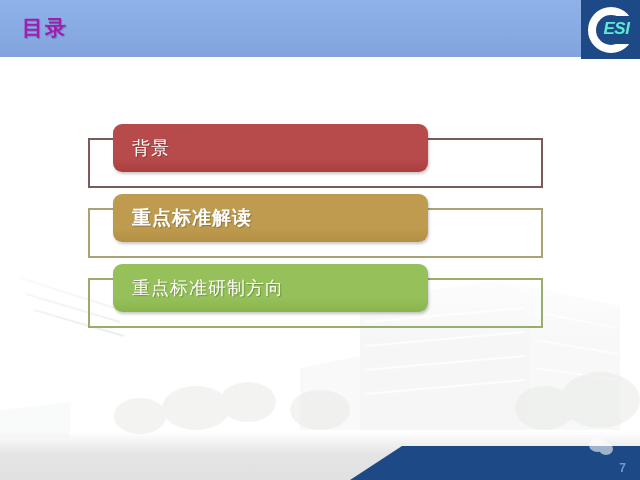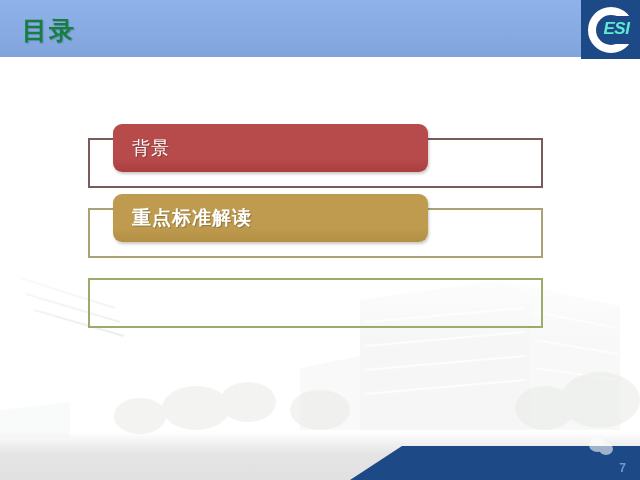--- a/index.html
+++ b/index.html
@@ -25,23 +25,23 @@
     left: 0;
     top: 0;
     width: 640px;
     height: 57px;
     background: linear-gradient(180deg, #90b1e6 0%, #85a8e0 55%, #7fa3dd 100%);
   }
   .header-title {
     position: absolute;
     left: 22px;
     top: 14px;
-    font-size: 25px;
+    font-size: 21px;
     font-weight: bold;
-    color: #15803d;
+    color: #a21caf;
     letter-spacing: 2px;
     text-shadow: 1px 1px 1px rgba(60,90,140,0.45);
   }
   .header-rule {
     position: absolute;
     left: 0;
     top: 57px;
     width: 640px;
     height: 2px;
     background: #ffffff;
@@ -291,20 +291,23 @@
 
     <div class="row" id="row-2">
       <div class="outline" style="border-color: rgb(168, 162, 118);"></div>
       <div class="pill" style="background: linear-gradient(rgb(190, 155, 78) 0%, rgb(190, 155, 78) 70%, rgb(178, 143, 66) 100%);">
         <span class="pill-label bold">重点标准解读</span>
       </div>
     </div>
 
     <div class="row" id="row-3">
       <div class="outline" style="border-color: rgb(154, 172, 106);"></div>
+      <div class="pill" style="background: linear-gradient(rgb(150, 192, 89) 0%, rgb(150, 192, 89) 70%, rgb(138, 180, 77) 100%);">
+        <span class="pill-label">重点标准研制方向</span>
+      </div>
     </div>
 
   </div>
 
   <div class="footer-band">
     <div class="footer-wedge" style="background: rgb(29, 74, 134);"></div>
     <div class="footer-wedge2"></div>
     <div class="page-num">7</div>
   </div>
 

